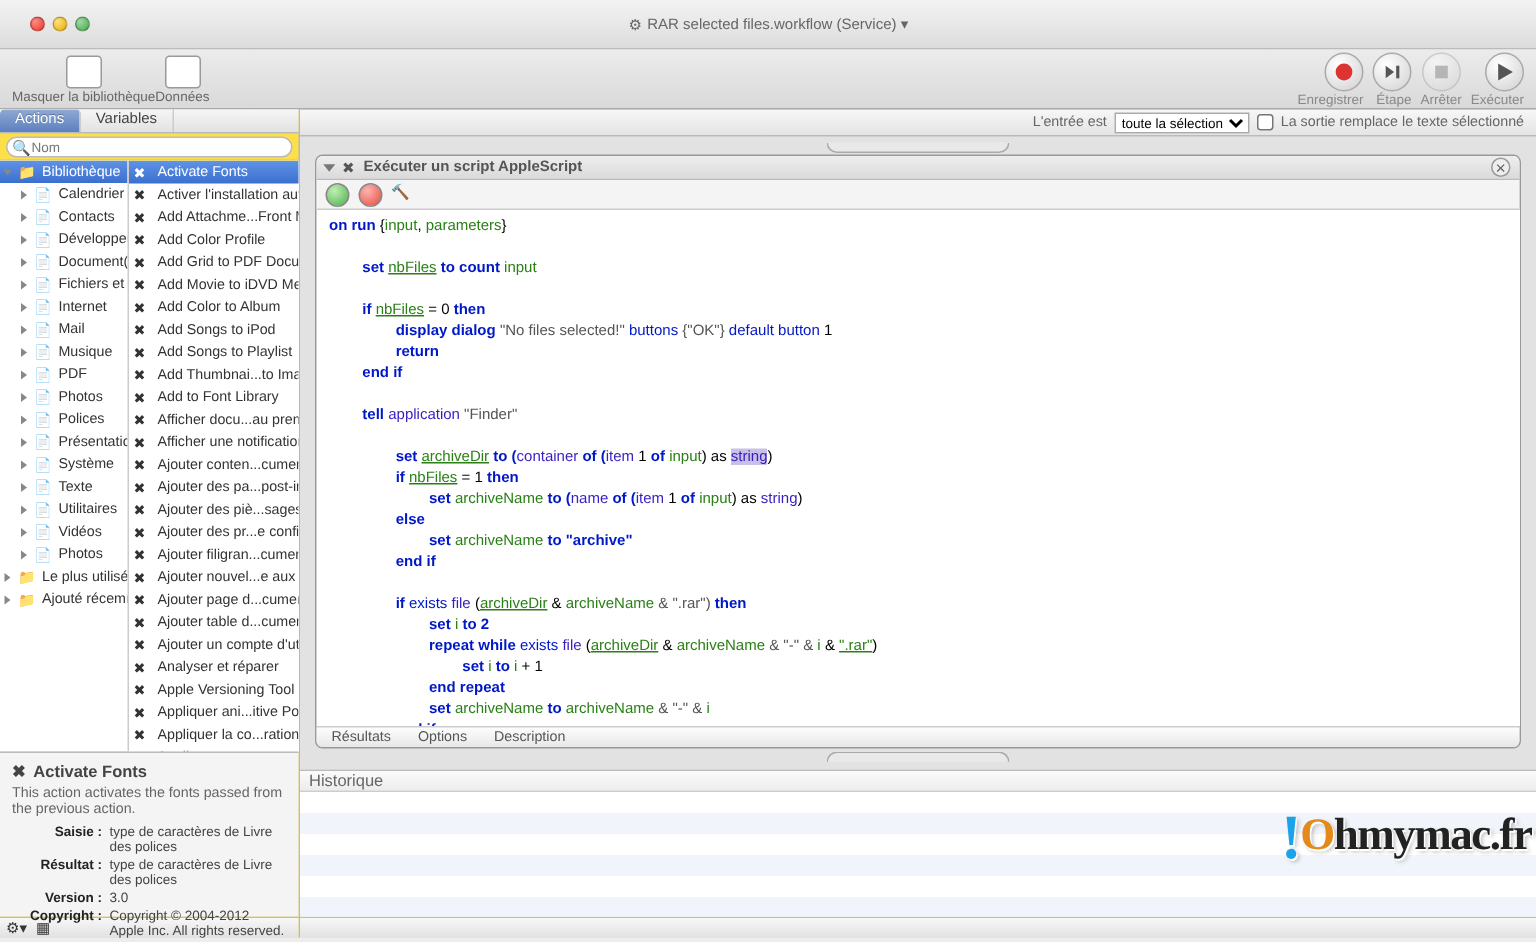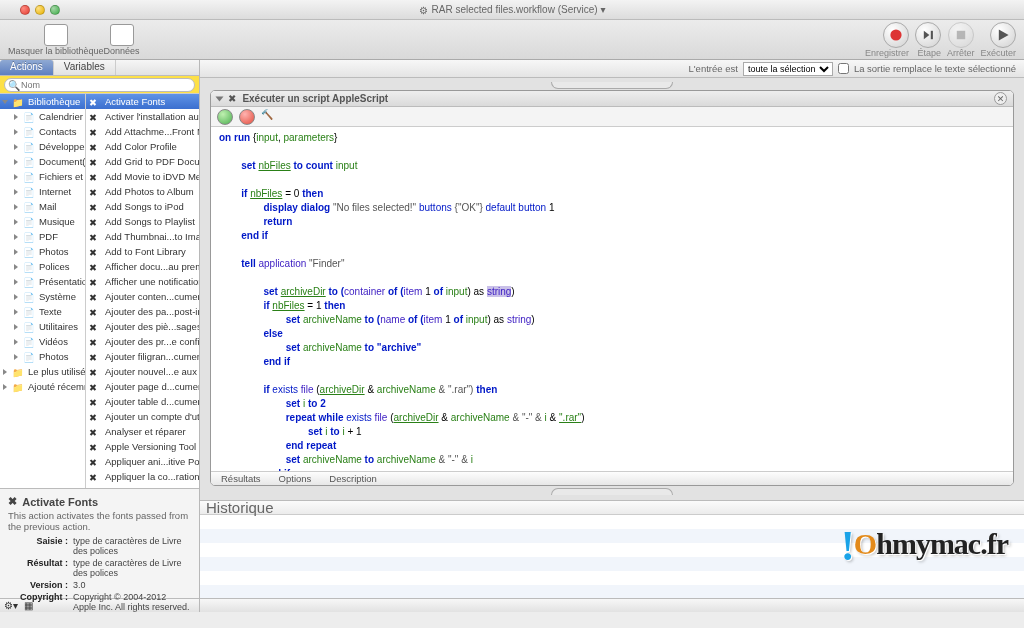--- a/index.html
+++ b/index.html
@@ -1,19 +1,19 @@
 <!DOCTYPE html>
 <html><head>
 <meta charset="utf-8">
 <style>
 * { margin:0; padding:0; box-sizing:border-box; }
 body { font-family:"Lucida Grande","Helvetica Neue",Arial,sans-serif; font-size:10px; color:#333; background:#ededed; width:1024px; height:628px; overflow:hidden; position:relative; }
 
 
-.titlebar { height:20px; background:linear-gradient(#f3f3f3,#dcdcdc); border-bottom:1px solid #bbb; display:flex; align-items:center; padding:0 20px; font-size:10px; color:#555; }
+.titlebar { height:33px; background:linear-gradient(#f3f3f3,#dcdcdc); border-bottom:1px solid #bbb; display:flex; align-items:center; padding:0 20px; font-size:10px; color:#555; }
 .traffic { display:flex; gap:5px; }
 .dot { width:10px; height:10px; border-radius:50%; border:1px solid rgba(0,0,0,.2); }
 .red{background:radial-gradient(circle at 30% 30%,#ff8a80,#e33e32);} 
 .yellow{background:radial-gradient(circle at 30% 30%,#ffe082,#e6b100);} 
 .green{background:radial-gradient(circle at 30% 30%,#a5d6a7,#3fae49);} 
 .title-center { position:absolute; left:0; right:0; text-align:center; pointer-events:none; color:#666; }
 .title-center .doc-ic{display:inline-block;width:10px;height:10px;vertical-align:-1px;margin-right:3px;}
 
 
 .toolbar { height:40px; background:linear-gradient(#ececec,#d9d9d9); border-bottom:1px solid #aaa; display:flex; align-items:center; padding:0 8px; }
@@ -82,25 +82,25 @@
 .varu{color:#2a8017;text-decoration:underline;}
 .str{color:#555;}
 .cls{color:#3b1cc2;}
 .hl{background:#c9c0e8;}
 
 .actionftr{height:14px;background:linear-gradient(#fdfdfd,#e7e7e7);border-top:1px solid #ccc;display:flex;align-items:center;padding:0 10px;gap:18px;font-size:9.5px;color:#555;}
 
 .histarea{height:98px;display:flex;border-top:1px solid #bbb;background:#fff;position:relative;}
 .histarea .col{flex:1;}
 .histarea .col.r{flex:0 0 280px;border-left:1px solid #ddd;}
-.histarea .hdr{height:14px;background:linear-gradient(#fbfbfb,#ececec);border-bottom:1px solid #ccc;font-size:15px;color:#666;padding:0 6px;line-height:14px;}
+.histarea .hdr{height:14px;background:linear-gradient(#fbfbfb,#ececec);border-bottom:1px solid #ccc;font-size:11px;color:#666;padding:0 6px;line-height:14px;}
 .striped{height:calc(100% - 14px);background:repeating-linear-gradient(#fff 0 14px,#f1f5fb 14px 28px);}
 .statusbtm{height:14px;background:linear-gradient(#f7f7f7,#e2e2e2);border-top:1px solid #bbb;}
 
-.brand{position:absolute;right:16px;bottom:28px;font-family:Georgia,serif;font-weight:bold;font-size:30px;color:#222;text-shadow:1px 1px 0 #fff,2px 2px 3px rgba(0,0,0,.25);letter-spacing:-1px;}
+.brand{position:absolute;right:3px;bottom:28px;font-family:Georgia,serif;font-weight:bold;font-size:30px;color:#222;text-shadow:1px 1px 0 #fff,2px 2px 3px rgba(0,0,0,.25);letter-spacing:-1px;}
 .brand .ex{color:#1aa3e8;font-size:42px;vertical-align:-6px;}
 .brand .oh{color:#e38a1a;}
 ::-webkit-scrollbar{width:12px;height:12px;}
 ::-webkit-scrollbar-thumb{background:#c6c6c6;border-radius:6px;border:2px solid #eee;}
 </style>
 </head>
 <body>
 
 <div class="titlebar">
   <div class="traffic">
@@ -292,21 +292,21 @@
           <div class="actrow">
             <span class="fic">✖︎</span>
             <span>Add Grid to PDF Documents</span>
           </div>
           <div class="actrow">
             <span class="fic">✖︎</span>
             <span>Add Movie to iDVD Menu</span>
           </div>
           <div class="actrow">
             <span class="fic">✖︎</span>
-            <span>Add Photos to Album</span>
+            <span>Add Color to Album</span>
           </div>
           <div class="actrow">
             <span class="fic">✖︎</span>
             <span>Add Songs to iPod</span>
           </div>
           <div class="actrow">
             <span class="fic">✖︎</span>
             <span>Add Songs to Playlist</span>
           </div>
           <div class="actrow">

